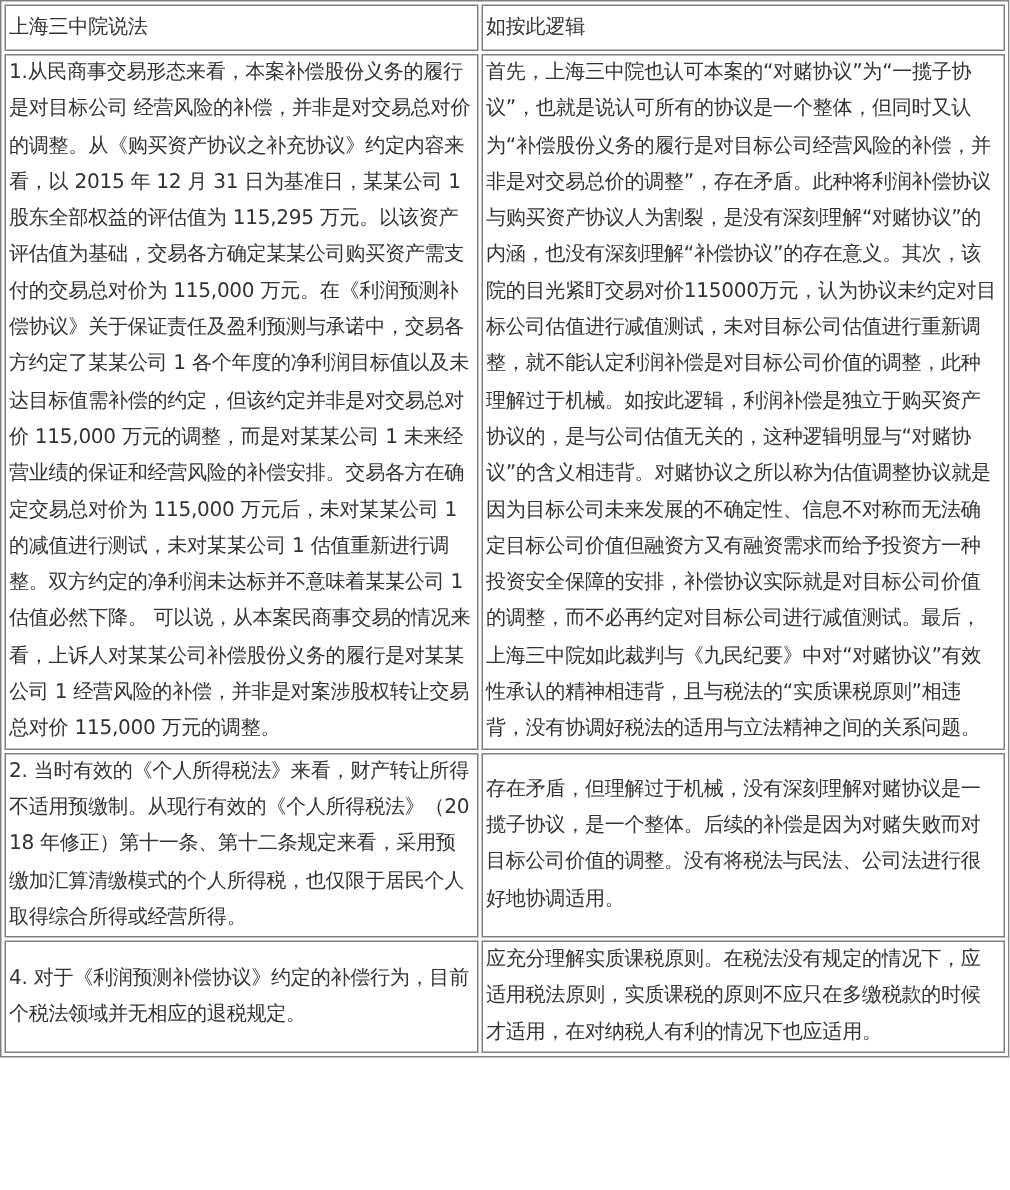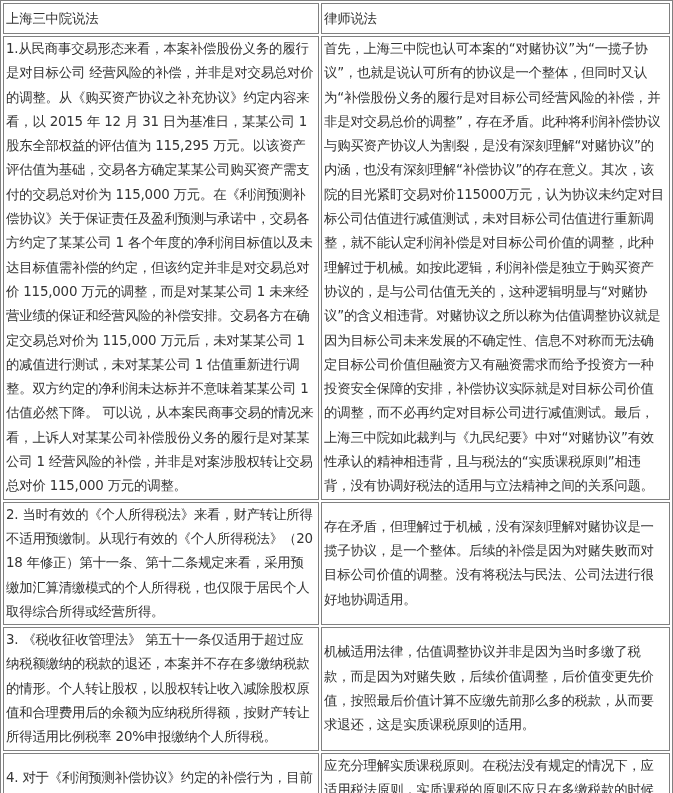--- a/index.html
+++ b/index.html
@@ -47,32 +47,28 @@
 <body>
 
 <table class="compare">
   <colgroup>
     <col class="c-left">
     <col class="c-right">
   </colgroup>
   <tbody>
       <tr class="head">
     <td>上海三中院说法</td>
-    <td>律师说法</td>
+    <td>如按此逻辑</td>
   </tr>
   <tr class="r1">
     <td class="left">1.从民商事交易形态来看，本案补偿股份义务的履行是对目标公司 经营风险的补偿，并非是对交易总对价的调整。从《购买资产协议之补充协议》约定内容来看，以 2015 年 12 月 31 日为基准日，某某公司 1 股东全部权益的评估值为 115,295 万元。以该资产评估值为基础，交易各方确定某某公司购买资产需支付的交易总对价为 115,000 万元。在《利润预测补偿协议》关于保证责任及盈利预测与承诺中，交易各方约定了某某公司 1 各个年度的净利润目标值以及未达目标值需补偿的约定，但该约定并非是对交易总对价 115,000 万元的调整，而是对某某公司 1 未来经营业绩的保证和经营风险的补偿安排。交易各方在确定交易总对价为 115,000 万元后，未对某某公司 1 的减值进行测试，未对某某公司 1 估值重新进行调整。双方约定的净利润未达标并不意味着某某公司 1 估值必然下降。 可以说，从本案民商事交易的情况来看，上诉人对某某公司补偿股份义务的履行是对某某公司 1 经营风险的补偿，并非是对案涉股权转让交易总对价 115,000 万元的调整。</td>
     <td class="right">首先，上海三中院也认可本案的“对赌协议”为“一揽子协议”，也就是说认可所有的协议是一个整体，但同时又认为“补偿股份义务的履行是对目标公司经营风险的补偿，并非是对交易总价的调整”，存在矛盾。此种将利润补偿协议与购买资产协议人为割裂，是没有深刻理解“对赌协议”的内涵，也没有深刻理解“补偿协议”的存在意义。其次，该院的目光紧盯交易对价115000万元，认为协议未约定对目标公司估值进行减值测试，未对目标公司估值进行重新调整，就不能认定利润补偿是对目标公司价值的调整，此种理解过于机械。如按此逻辑，利润补偿是独立于购买资产协议的，是与公司估值无关的，这种逻辑明显与“对赌协议”的含义相违背。对赌协议之所以称为估值调整协议就是因为目标公司未来发展的不确定性、信息不对称而无法确定目标公司价值但融资方又有融资需求而给予投资方一种投资安全保障的安排，补偿协议实际就是对目标公司价值的调整，而不必再约定对目标公司进行减值测试。最后，上海三中院如此裁判与《九民纪要》中对“对赌协议”有效性承认的精神相违背，且与税法的“实质课税原则”相违背，没有协调好税法的适用与立法精神之间的关系问题。</td>
   </tr>
   <tr class="r2">
     <td class="left">2. 当时有效的《个人所得税法》来看，财产转让所得不适用预缴制。从现行有效的《个人所得税法》（2018 年修正）第十一条、第十二条规定来看，采用预缴加汇算清缴模式的个人所得税，也仅限于居民个人取得综合所得或经营所得。</td>
     <td class="right">存在矛盾，但理解过于机械，没有深刻理解对赌协议是一揽子协议，是一个整体。后续的补偿是因为对赌失败而对目标公司价值的调整。没有将税法与民法、公司法进行很好地协调适用。</td>
   </tr>
-  <tr class="r3">
-    <td class="left">3. 《税收征收管理法》 第五十一条仅适用于超过应纳税额缴纳的税款的退还，本案并不存在多缴纳税款的情形。个人转让股权，以股权转让收入减除股权原值和合理费用后的余额为应纳税所得额，按财产转让所得适用比例税率 20%申报缴纳个人所得税。</td>
-    <td class="right">机械适用法律，估值调整协议并非是因为当时多缴了税款，而是因为对赌失败，后续价值调整，后价值变更先价值，按照最后价值计算不应缴先前那么多的税款，从而要求退还，这是实质课税原则的适用。</td>
-  </tr>
   <tr class="r4">
     <td class="left">4. 对于《利润预测补偿协议》约定的补偿行为，目前个税法领域并无相应的退税规定。</td>
     <td class="right">应充分理解实质课税原则。在税法没有规定的情况下，应适用税法原则，实质课税的原则不应只在多缴税款的时候才适用，在对纳税人有利的情况下也应适用。</td>
   </tr>
 </tbody>
   </table>
 
 </body></html>

